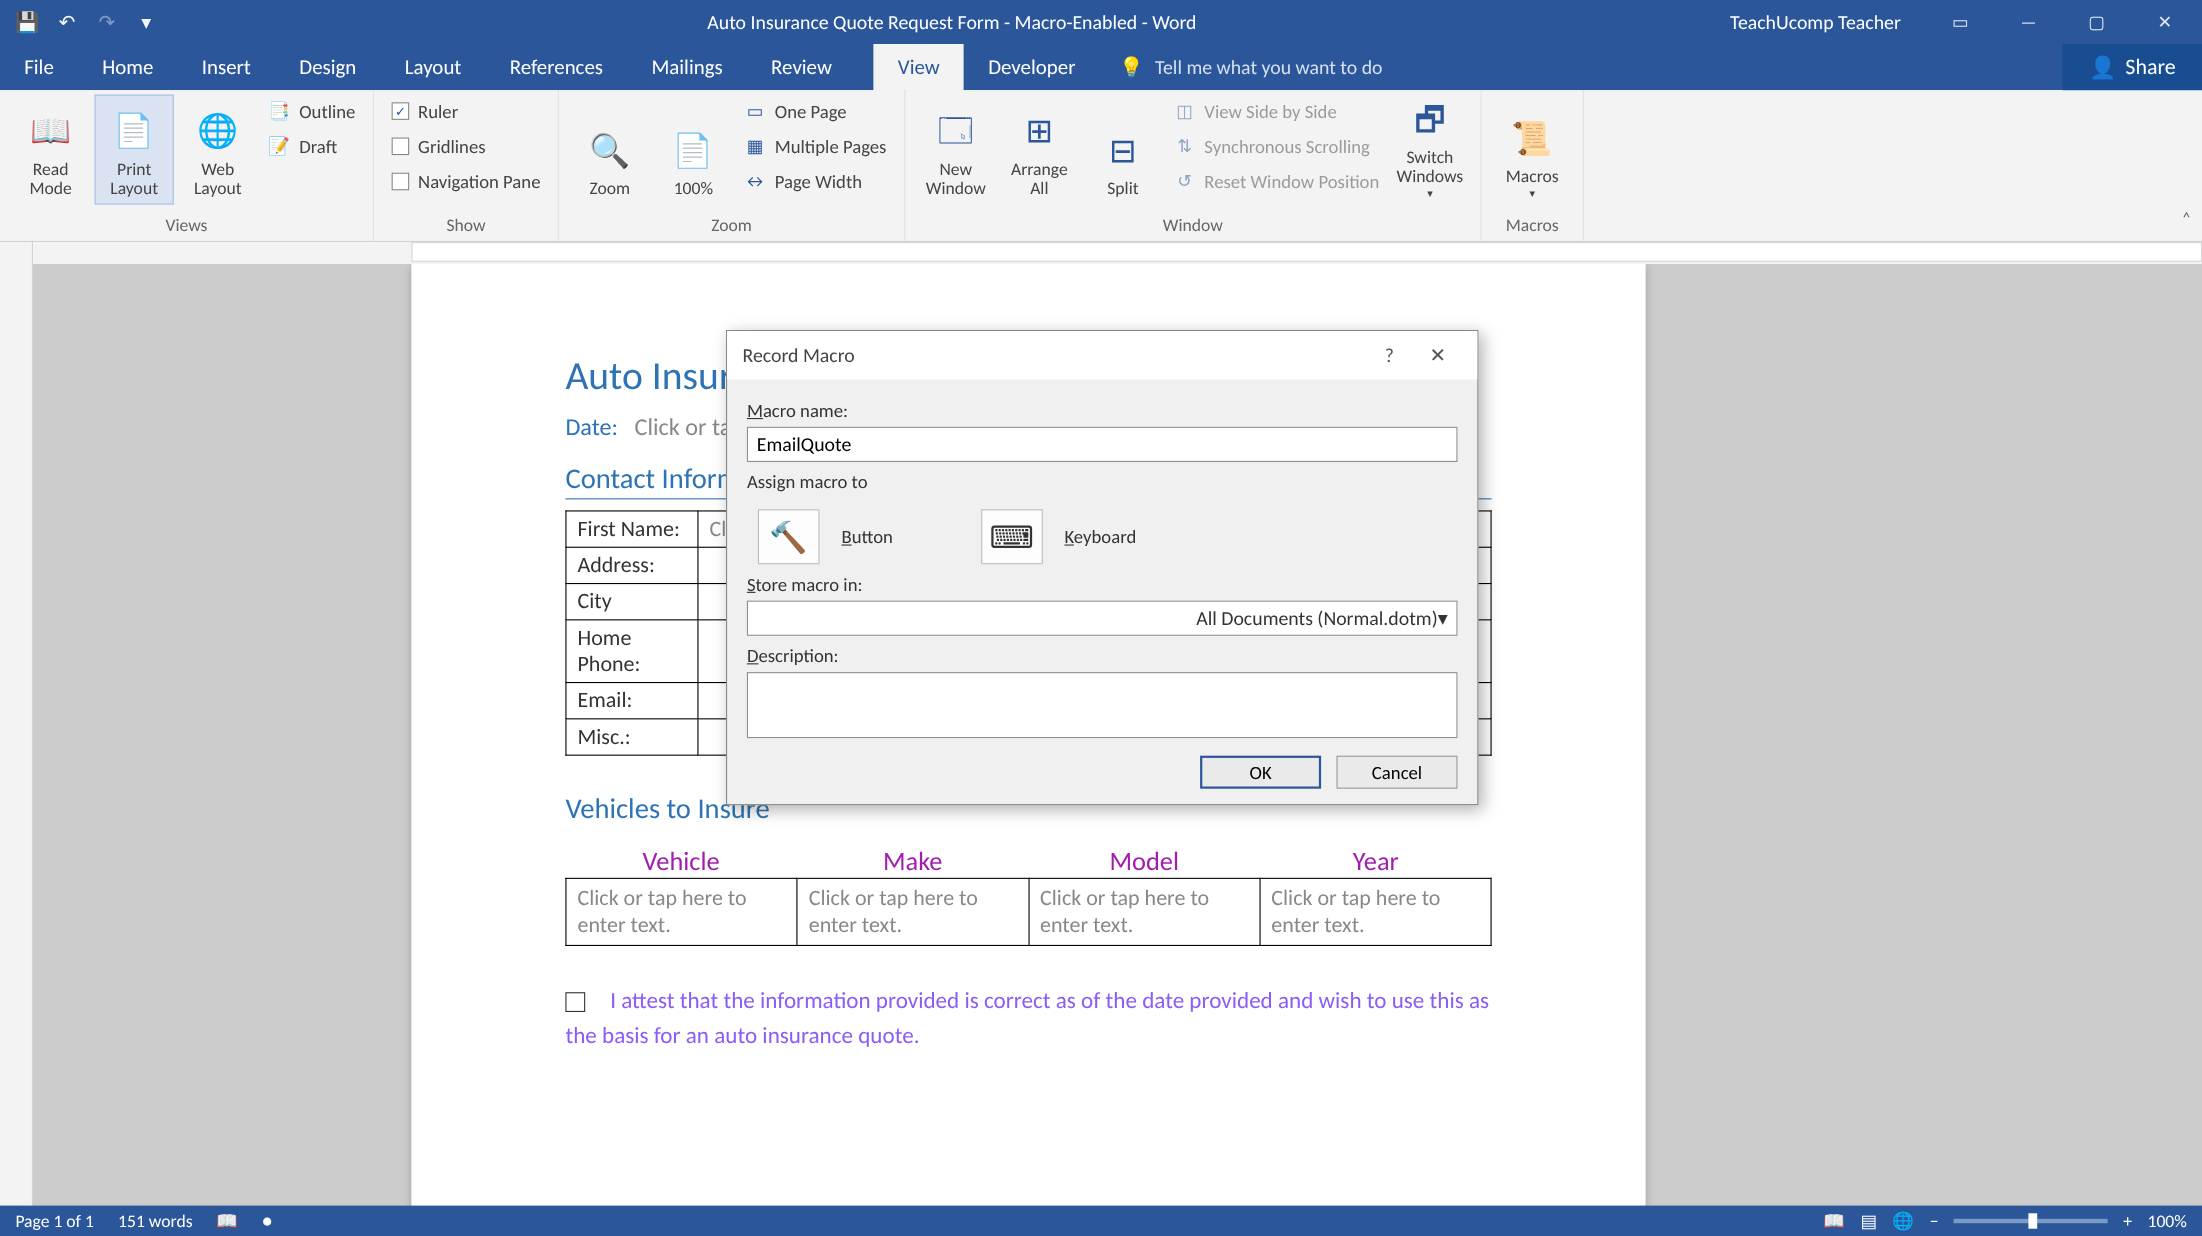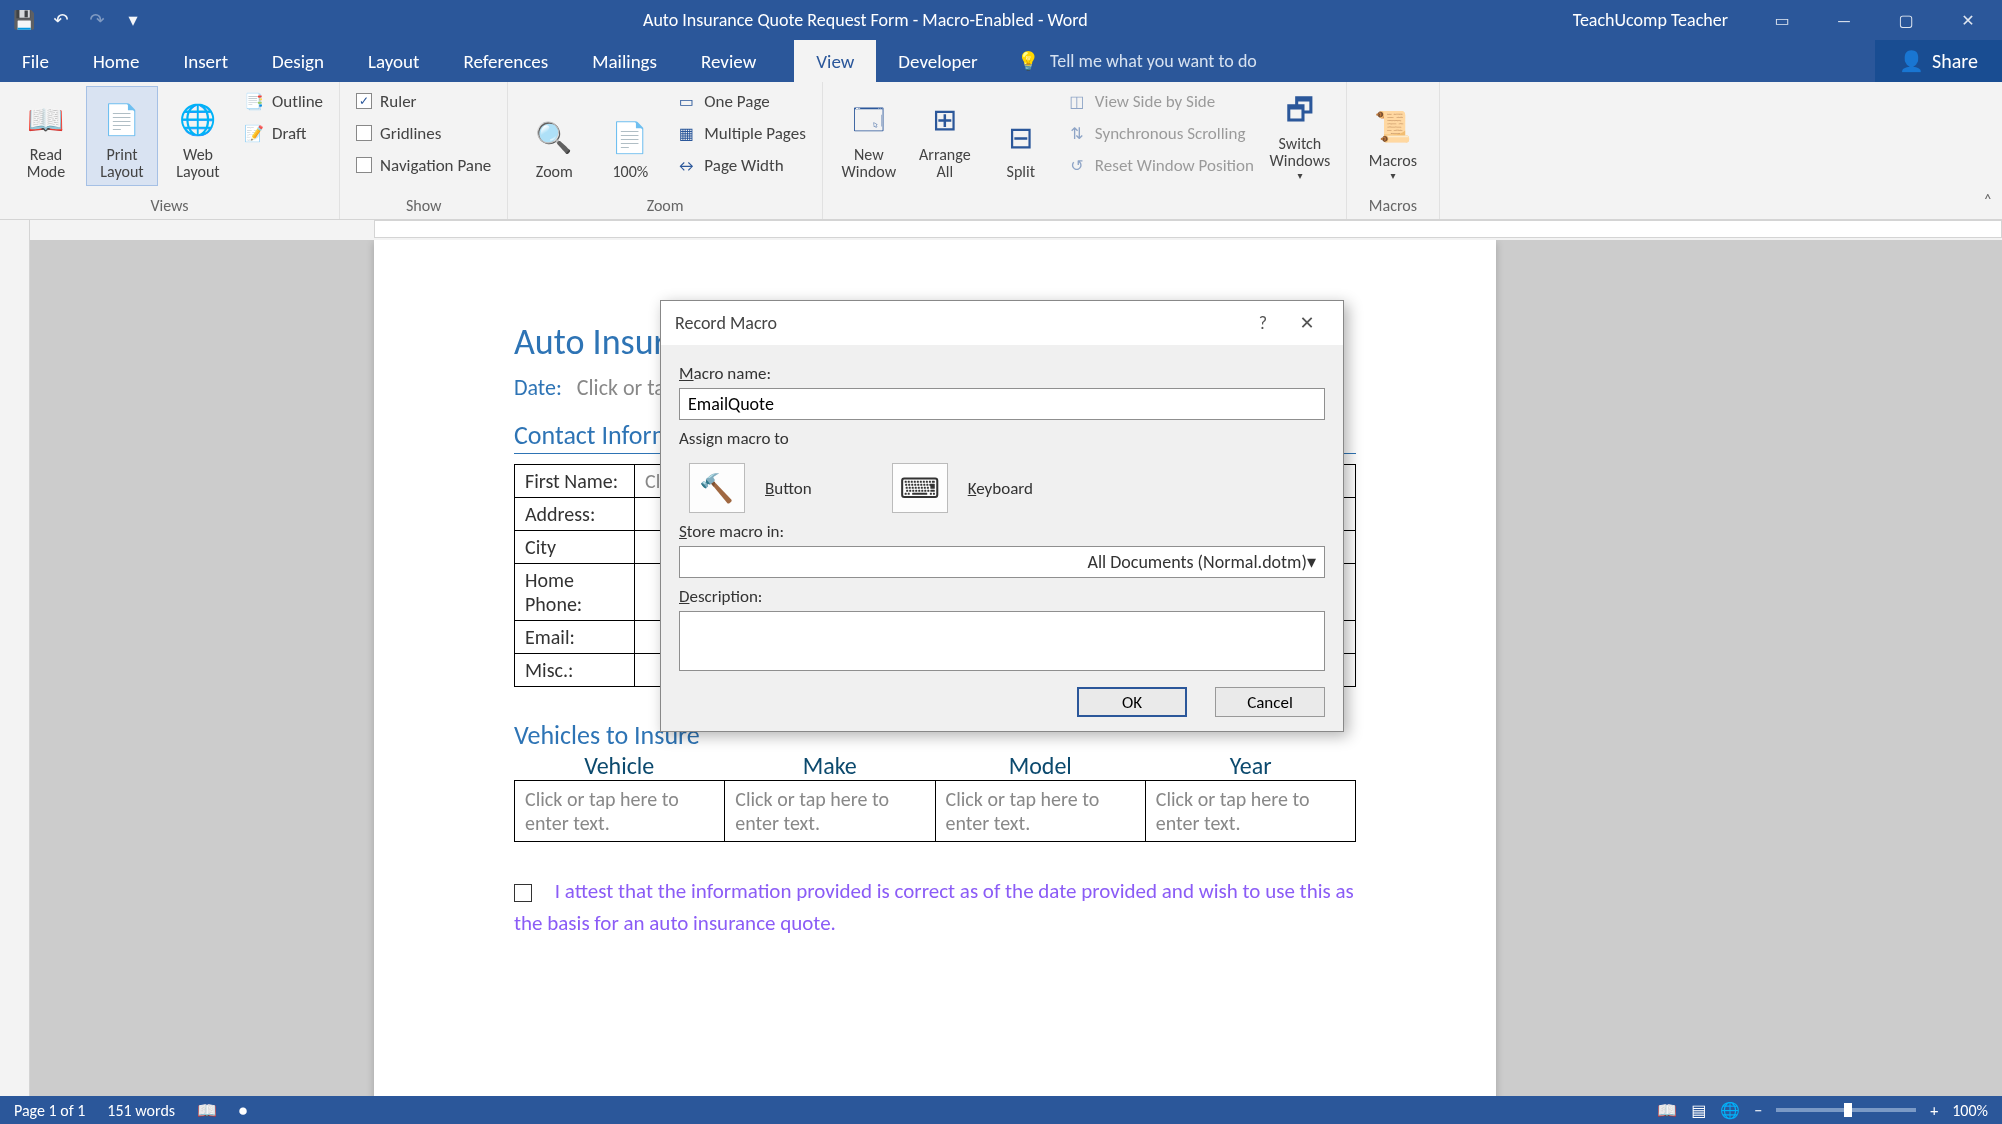--- a/index.html
+++ b/index.html
@@ -50,21 +50,21 @@
 .doc-title { color: #2e74b5; font-size: 36px; font-family: Calibri; }
 .doc-date-row { margin-top: 10px; font-size: 22px; color: #2e74b5; }
 .doc-date-row .val { color: #888; margin-left: 10px; }
 .doc-section { color: #2e74b5; font-size: 26px; margin-top: 18px; border-bottom: 1px solid #2e74b5; padding-bottom: 2px; }
 
 .info-table { border-collapse: collapse; width: 100%; margin-top: 10px; font-size: 20px; color: #333; }
 .info-table td { border: 1px solid #000; padding: 4px 10px; }
 .info-table td.label { width: 120px; }
 
 .veh-section { color: #2e74b5; font-size: 26px; margin-top: 32px; }
-.veh-head { display: flex; font-size: 24px; color: #0c4a6e; }
+.veh-head { display: flex; margin-top: 18px; font-size: 24px; color: #a21caf; }
 .veh-head div { flex: 1; text-align: center; }
 .veh-table { border-collapse: collapse; width: 100%; font-size: 20px; color: #888; }
 .veh-table td { border: 1px solid #000; padding: 6px 10px; vertical-align: top; }
 
 .attest { margin-top: 34px; font-size: 21px; color: #8b5cf6; line-height: 1.5; }
 .attest-chk { display: inline-block; width: 18px; height: 18px; border: 1.5px solid #333; margin-right: 18px; vertical-align: middle; }
 
 
 .statusbar { position: absolute; bottom: 0; left: 0; right: 0; height: 28px; background: #2b579a; color: #fff; display: flex; align-items: center; font-size: 16px; padding: 0 14px; gap: 22px; }
 .statusbar .right { margin-left: auto; display: flex; align-items: center; gap: 14px; }
@@ -77,21 +77,21 @@
 .dialog-title .spacer { flex: 1; }
 .dialog-title .dlg-btn { width: 44px; text-align: center; font-size: 18px; color: #555; }
 .dialog-body { padding: 10px 18px 14px; font-size: 17px; color: #333; }
 .dlg-label { display: block; margin-top: 8px; margin-bottom: 4px; }
 .dlg-input { width: 100%; border: 1px solid #8f8f8f; background: #fff; padding: 4px 8px; font-size: 18px; }
 .assign-row { display: flex; gap: 80px; margin: 14px 0 8px 10px; align-items: center; }
 .assign-item { display: flex; align-items: center; gap: 20px; }
 .assign-icon { width: 56px; height: 50px; border: 1px solid #bbb; background: #fdfdfd; display: flex; align-items: center; justify-content: center; font-size: 28px; }
 .dlg-select { width: 100%; border: 1px solid #8f8f8f; background: #fff; padding: 4px 8px; font-size: 18px; display: flex; justify-content: flex-end; align-items: center; }
 .dlg-textarea { width: 100%; height: 60px; border: 1px solid #8f8f8f; background: #fff; }
-.dlg-buttons { display: flex; justify-content: flex-end; gap: 28px; margin-top: 16px; }
+.dlg-buttons { display: flex; justify-content: flex-end; gap: 14px; margin-top: 16px; }
 .dlg-buttons button { width: 110px; height: 30px; font-size: 17px; border: 1px solid #999; background: #eaeaea; }
 .dlg-buttons button.primary { border: 2px solid #2b579a; }
 
 .u { text-decoration: underline; }
 </style>
 </head>
 <body>
 
 <div class="titlebar">
   <div class="qat">
@@ -236,20 +236,21 @@
             <span class="mini-icon">↺</span>
             <span>Reset Window Position</span>
           </div>
       </div>
       <div class="big-btn">
           <div class="big-icon">🗗</div>
           <span>Switch Windows</span>
           <span style="font-size:10px">▾</span>
         </div>
     </div>
+    <div class="group-label">Window</div>
   </div>
 
   <div class="group">
     <div class="group-body">
       <div class="big-btn">
           <div class="big-icon">📜</div>
           <span>Macros</span>
           <span style="font-size:10px">▾</span>
         </div>
     </div>

